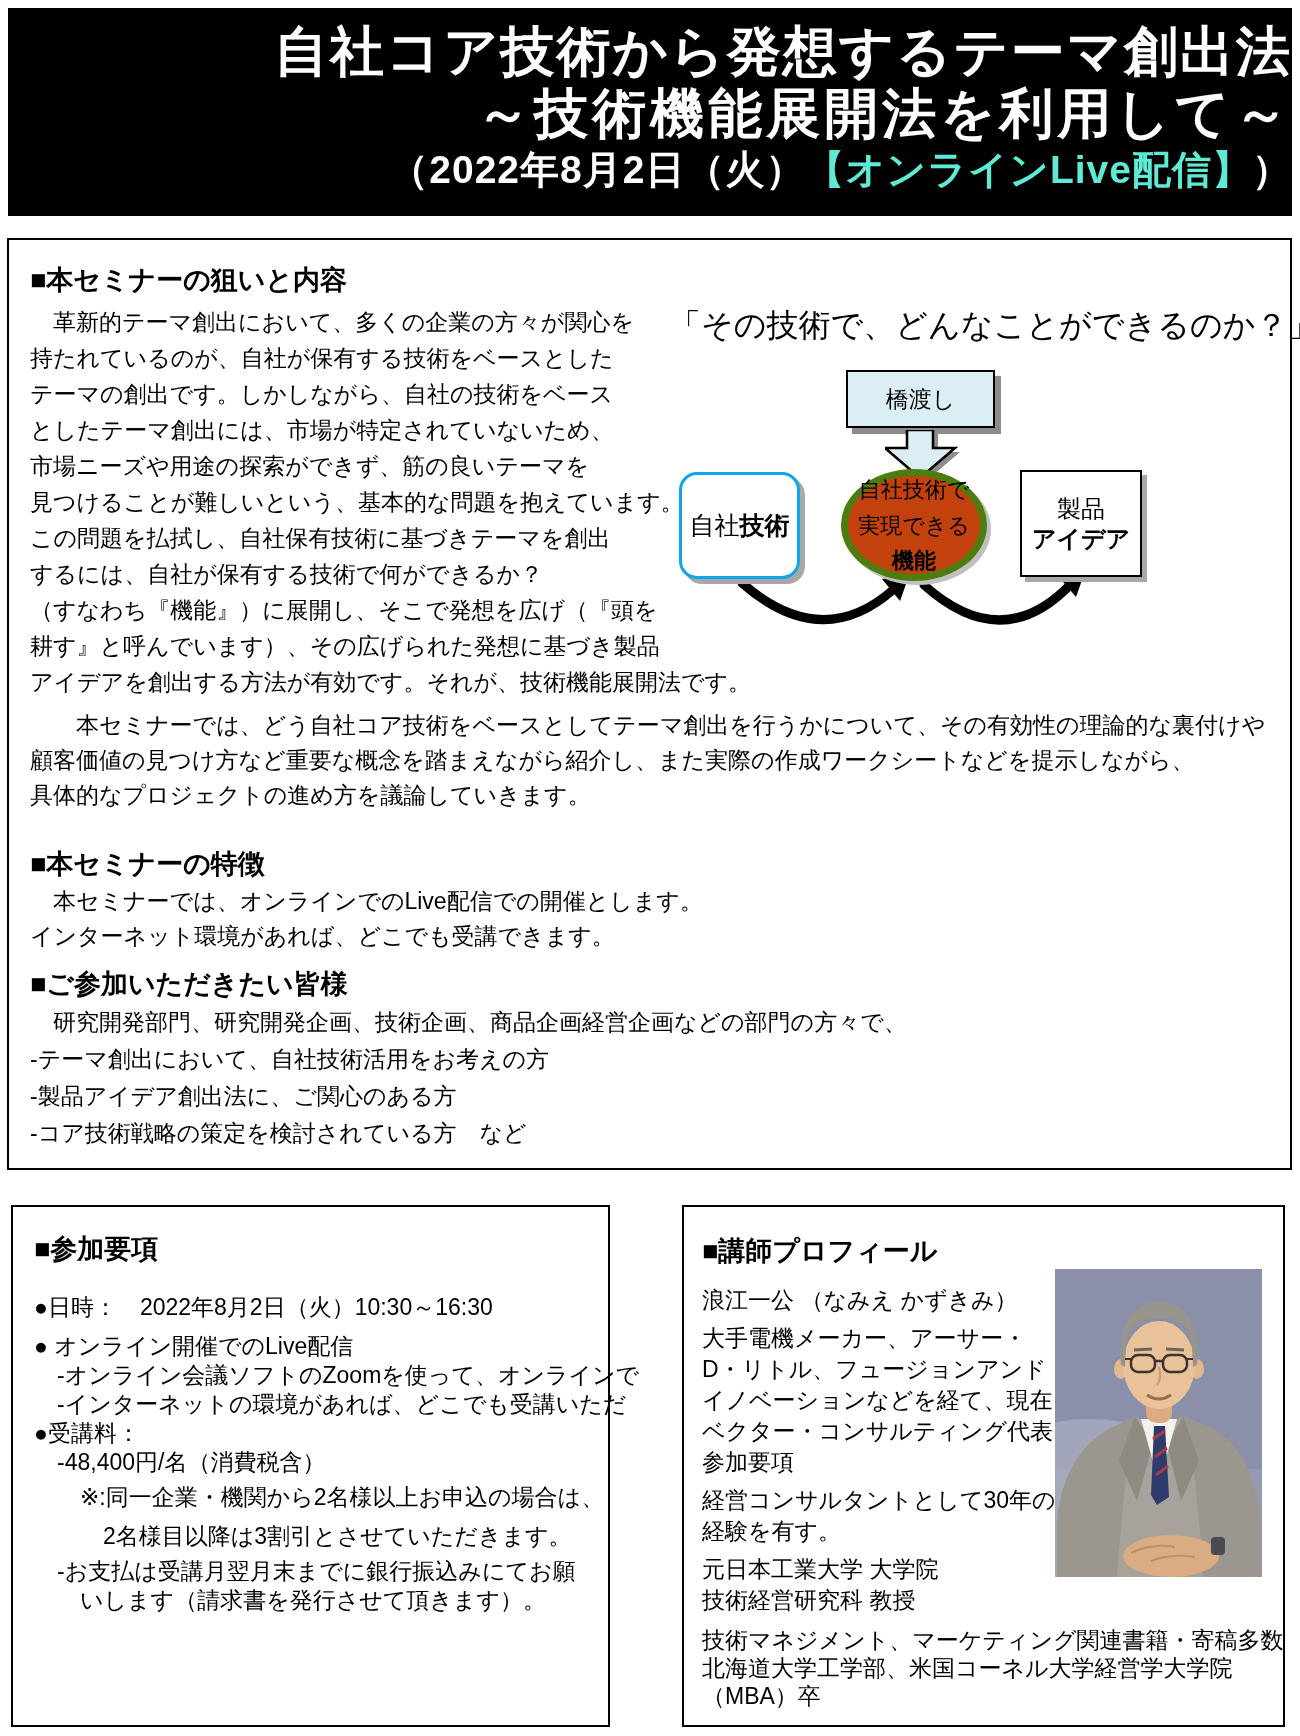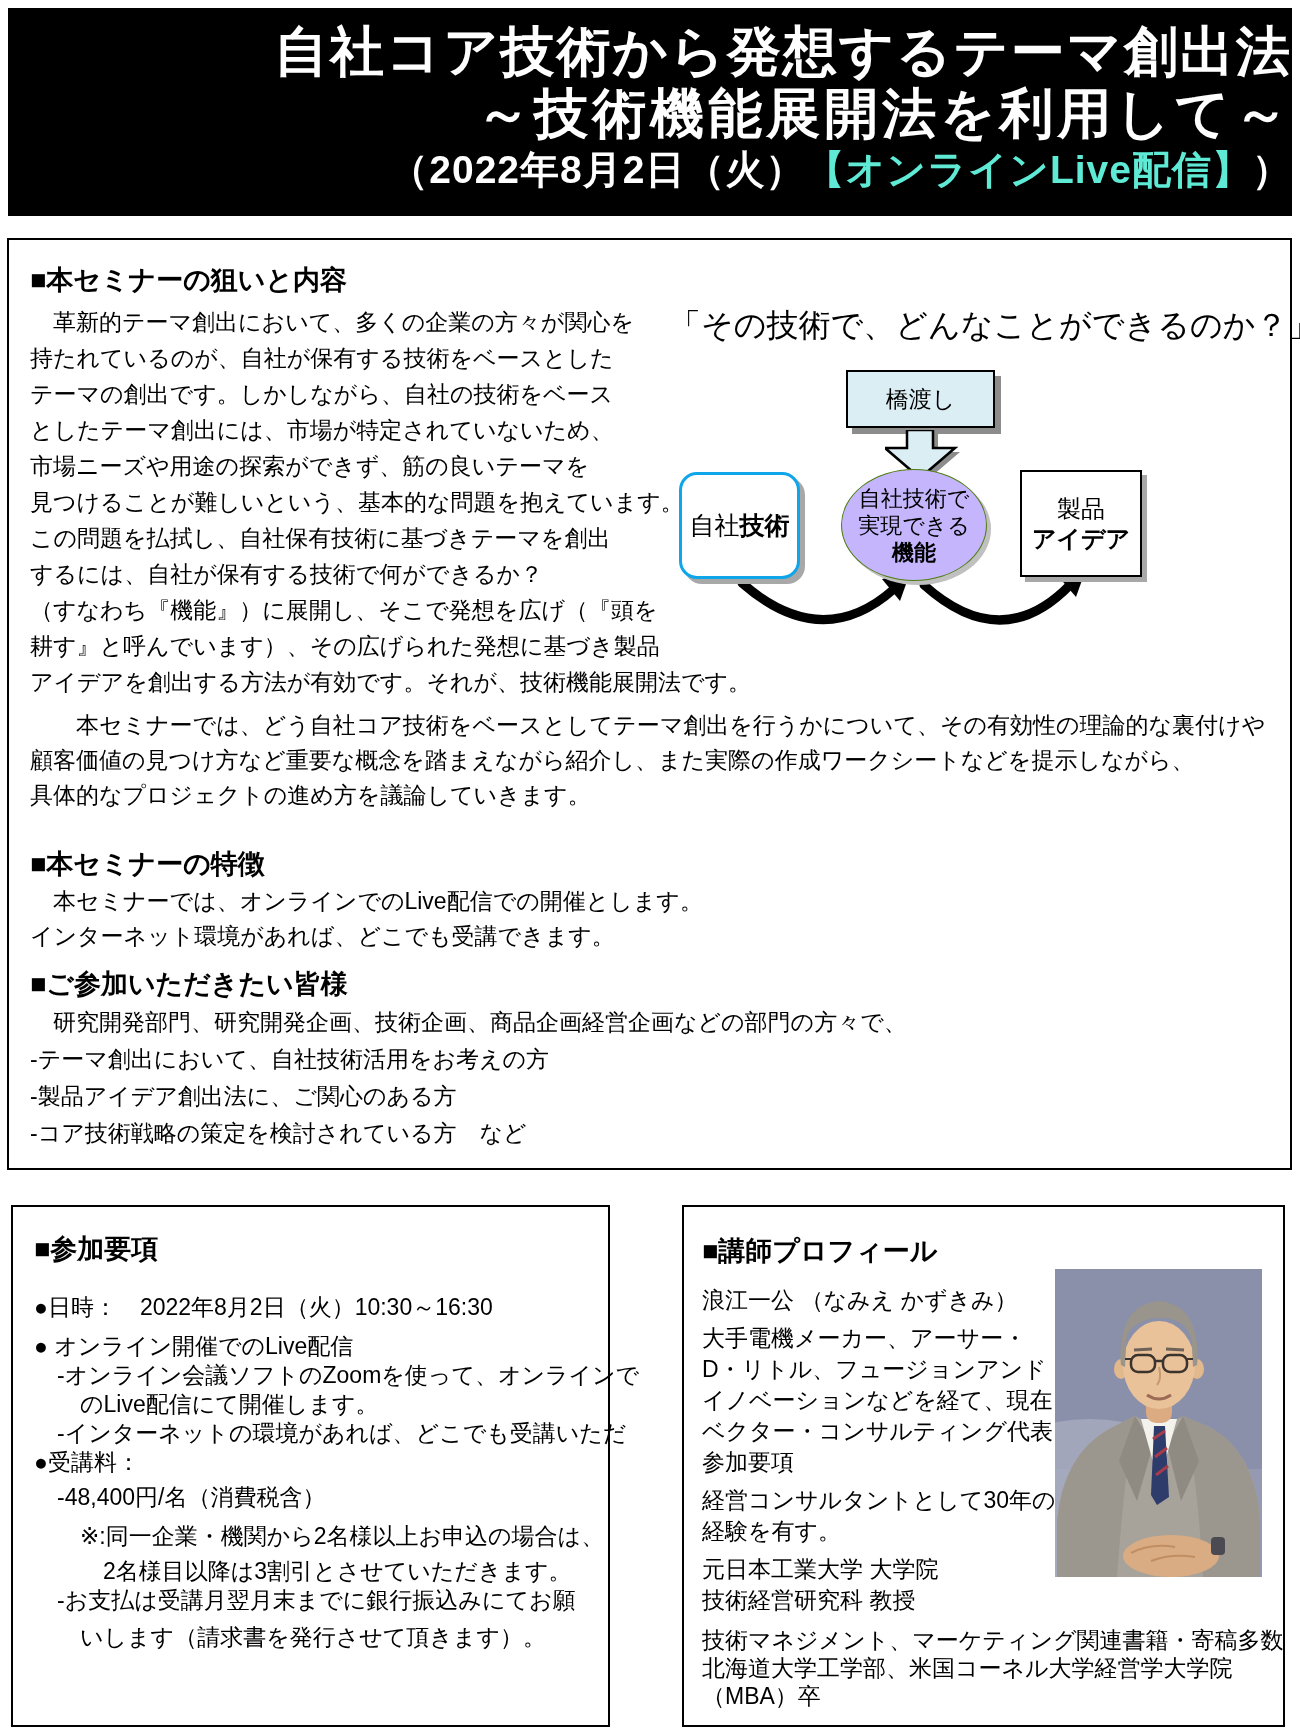--- a/index.html
+++ b/index.html
@@ -40,22 +40,22 @@
     font-size:23px; font-weight:500; box-shadow:6px 6px 0 #8c8c8c;
   }
   .tech-box {
     left:670px; top:232px; width:121px; height:107px; box-sizing:border-box;
     background:#fff; border:3px solid #0ea5e9; border-radius:18px;
     display:flex; align-items:center; justify-content:center;
     font-size:25px; box-shadow:5px 5px 0 #a8a8a8;
   }
   .func-ellipse {
     left:832px; top:229px; width:146px; height:112px; box-sizing:border-box;
-    background:#c4b5fd; border:1px solid #4d7c0f; border-radius:50%;
-    display:flex; flex-direction:column; align-items:center; justify-content:center;
+    background:#c2410c; border:7px solid #4d7c0f; border-radius:50%;
+    display:flex; flex-direction:column; align-items:center; justify-content:space-between;
     font-size:22px; line-height:27px; text-align:center; box-shadow:4px 4px 0 #c0c0c0;
   }
   .idea-box {
     left:1011px; top:230px; width:122px; height:107px; box-sizing:border-box;
     background:#fff; border:2px solid #000;
     display:flex; flex-direction:column; align-items:center; justify-content:center;
     font-size:24px; line-height:30px; text-align:left; box-shadow:5px 5px 0 #a8a8a8;
   }
   .bold { font-weight:bold; }
   
@@ -153,21 +153,20 @@
       <span class="bold">アイデア</span>
     </div>
   </div>
 
   <div class="box" id="req-box">
     <div class="abs h req-h">■参加要項</div>
     <div class="abs lines req-lines">
         <div>●日時：　2022年8月2日（火）10:30～16:30</div>
         <div>● オンライン開催でのLive配信</div>
         <div>　-オンライン会議ソフトのZoomを使って、オンラインで</div>
-        <div>　　のLive配信にて開催します。</div>
         <div>　-インターネットの環境があれば、どこでも受講いただ</div>
         <div>●受講料：</div>
         <div>　-48,400円/名（消費税含）</div>
         <div>　　※:同一企業・機関から2名様以上お申込の場合は、</div>
         <div>　　　2名様目以降は3割引とさせていただきます。</div>
         <div>　-お支払は受講月翌月末までに銀行振込みにてお願</div>
         <div>　　いします（請求書を発行させて頂きます）。</div>
       </div>
   </div>
 

